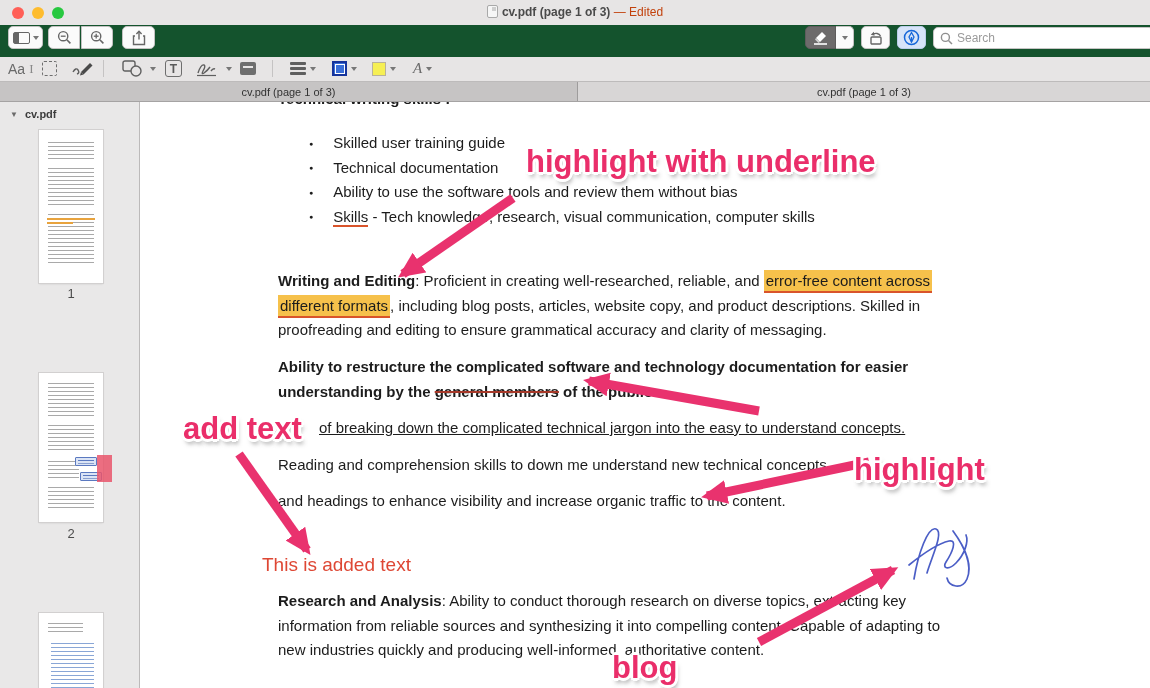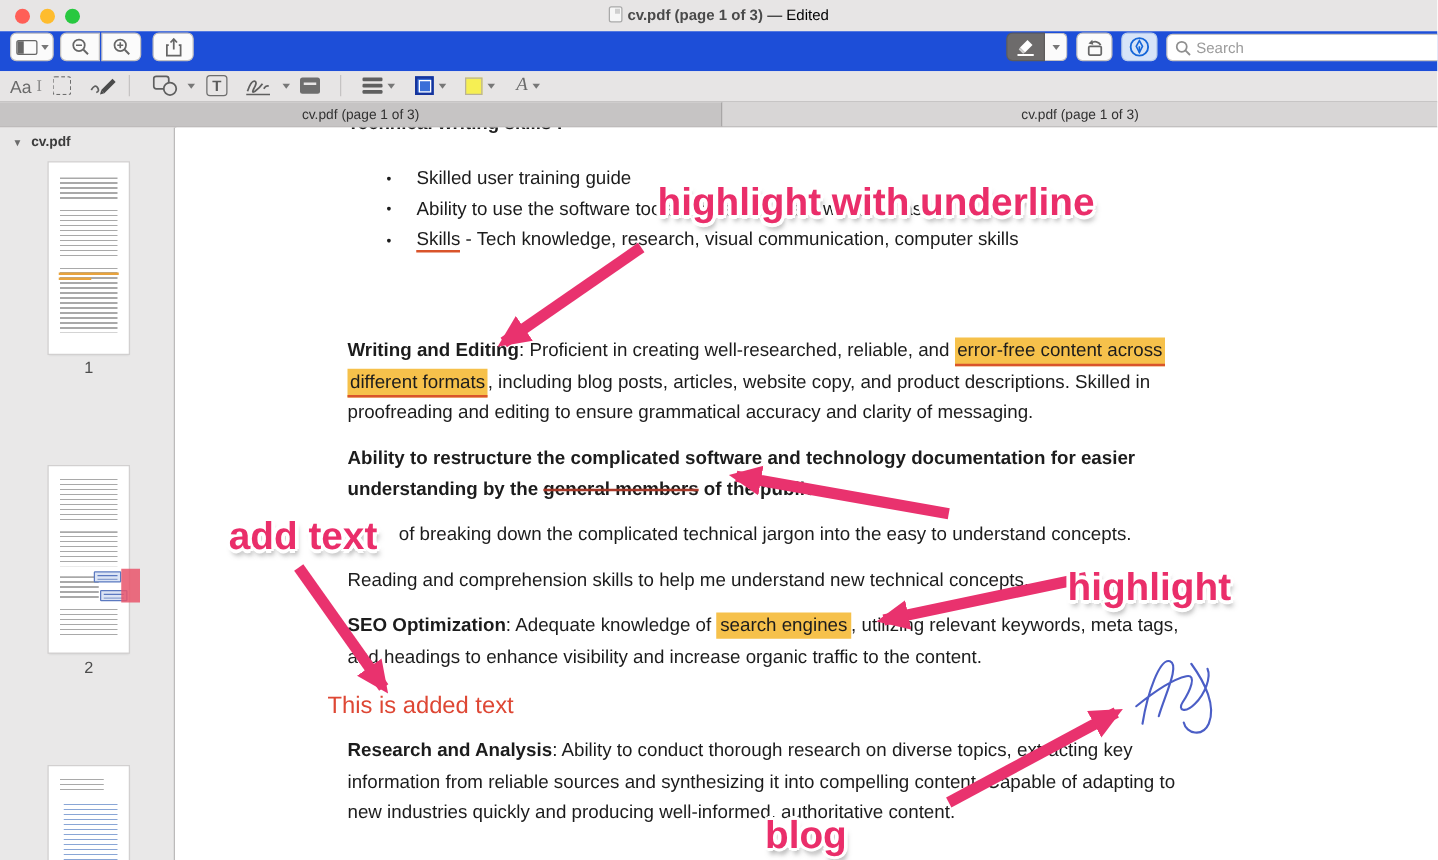--- a/index.html
+++ b/index.html
@@ -5,26 +5,26 @@
   * { margin:0; padding:0; box-sizing:border-box; }
   html,body { width:1150px; height:688px; overflow:hidden; font-family:"Liberation Sans",sans-serif; background:#fff; position:relative; }
 
   
   .titlebar { position:absolute; top:0; left:0; right:0; height:25px; background:#e7e5e5; }
   .traffic { position:absolute; top:7px; width:12px; height:12px; border-radius:50%; }
   .t-red   { left:12px;  background:#ff5f57; }
   .t-yel   { left:32px;  background:#febc2e; }
   .t-grn   { left:52px;  background:#28c840; }
   .wtitle  { position:absolute; top:5px; left:0; right:0; text-align:center; font-size:12px; color:#4a4a4a; font-weight:700; }
-  .wtitle .edited { color:#000000; font-weight:400; }
+  .wtitle .edited { color:#c2410c; font-weight:400; }
   .doc-ico { display:inline-block; width:11px; height:13px; background:#f6f6f6; border:1px solid #a9a9a9; border-radius:2px; vertical-align:-2px; margin-right:4px; position:relative; }
   .doc-ico::after { content:""; position:absolute; right:1px; top:1px; width:4px; height:4px; background:#cfcfcf; }
 
   
-  .toolbar1 { position:absolute; top:25px; left:0; right:0; height:32px; background:#1d4ed8;text-decoration:underline; }
+  .toolbar1 { position:absolute; top:25px; left:0; right:0; height:32px; background:#14532d;text-decoration:underline; }
   .tbtn { position:absolute; top:1px; height:23px; background:#fbfbfb; border:1px solid #c3c1c1; border-radius:5px; display:flex; align-items:center; justify-content:center; gap:3px; color:#555; }
   .chev { width:0; height:0; border-left:4px solid transparent; border-right:4px solid transparent; border-top:5px solid #777; display:inline-block; }
   .chev.small { border-left-width:3px; border-right-width:3px; border-top-width:4px; }
   .sidebar-ico { width:17px; height:12px; border:1.5px solid #666; border-radius:2px; position:relative; }
   .sidebar-ico::before { content:""; position:absolute; left:0; top:0; bottom:0; width:5px; background:#666; }
   .darkbtn { background:#6d6b6b !important; border-color:#5e5c5c !important; }
   .ltblue { background:#d7e4f8 !important; border-color:#b9cdea !important; }
   .searchfield { position:absolute; top:2px; left:933px; right:-4px; height:22px; background:#fff; border:1px solid #c6c4c4; border-radius:5px; display:flex; align-items:center; padding-left:6px; gap:4px; }
   .searchfield input { border:none; outline:none; font-size:12px; color:#333; width:150px; background:transparent; font-family:"Liberation Sans",sans-serif; }
   .searchfield input::placeholder { color:#9b9b9b; }
@@ -263,45 +263,45 @@
 
   </div>
 </div>
 
 <div class="content">
 
   <div class="heading">Technical writing skills :</div>
 
   <div class="para bullets" style="left:168px;top:29px;">
       <div class="docline"><span>Skilled user training guide</span></div>
+      <div class="docline"><span>Technical documentation</span></div>
       <div class="docline"><span>Ability to use the software tools and review them without bias</span></div>
       <div class="docline"><span class="s-uline">Skills</span><span> - Tech knowledge, research, visual communication, computer skills</span></div>
     </div>
 
   <div class="para" style="left:137px;top:167px;">
       <div class="docline"><span class="s-bold">Writing and Editing</span><span>: Proficient in creating well-researched, reliable, and </span><span class="s-hlu">error-free content across</span></div>
       <div class="docline"><span class="s-hlu">different formats</span><span>, including blog posts, articles, website copy, and product descriptions. Skilled in</span></div>
       <div class="docline"><span>proofreading and editing to ensure grammatical accuracy and clarity of messaging.</span></div>
     </div>
 
   <div class="para" style="left:137px;top:253px;font-weight:bold;">
       <div class="docline"><span>Ability to restructure the complicated software and technology documentation for easier</span></div>
       <div class="docline"><span>understanding by the </span><span class="s-strike">general members</span><span> of the public.</span></div>
     </div>
 
-  <div class="para" style="left:178px;top:314px;">
+  <div class="para" style="left:178px;top:314px;text-decoration:underline;">
       <div class="docline"><span>of breaking down the complicated technical jargon into the easy to understand concepts.</span></div>
     </div>
 
   <div class="para" style="left:137px;top:351px;">
-      <div class="docline"><span>Reading and comprehension skills to help me understand new technical concepts.</span></div>
+      <div class="docline"><span>Reading and comprehension skills to down me understand new technical concepts.</span></div>
     </div>
 
   <div class="para" style="left:137px;top:387px;">
-      <div class="docline"><span class="s-bold">SEO Optimization</span><span>: Adequate knowledge of </span><span class="s-hl">search engines</span><span>, utilizing relevant keywords, meta tags,</span></div>
       <div class="docline"><span>and headings to enhance visibility and increase organic traffic to the content.</span></div>
     </div>
 
   <div class="added-text">This is added text</div>
 
   <div class="para" style="left:137px;top:487px;">
       <div class="docline"><span class="s-bold">Research and Analysis</span><span>: Ability to conduct thorough research on diverse topics, extracting key</span></div>
       <div class="docline"><span>information from reliable sources and synthesizing it into compelling content. Capable of adapting to</span></div>
       <div class="docline"><span>new industries quickly and producing well-informed, authoritative content.</span></div>
     </div>

